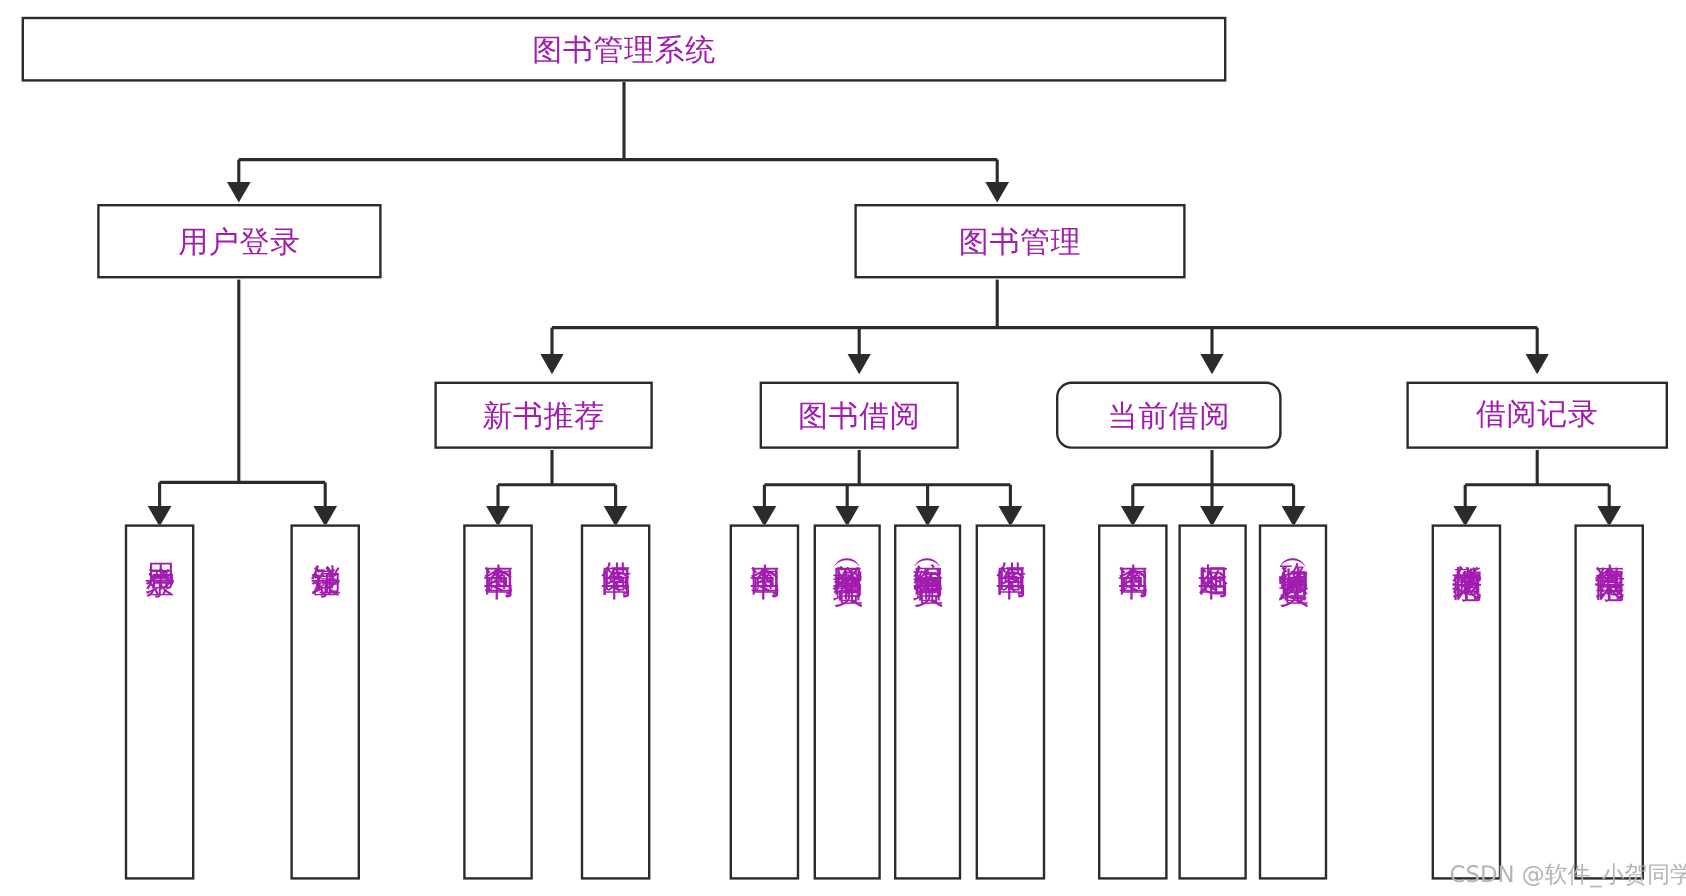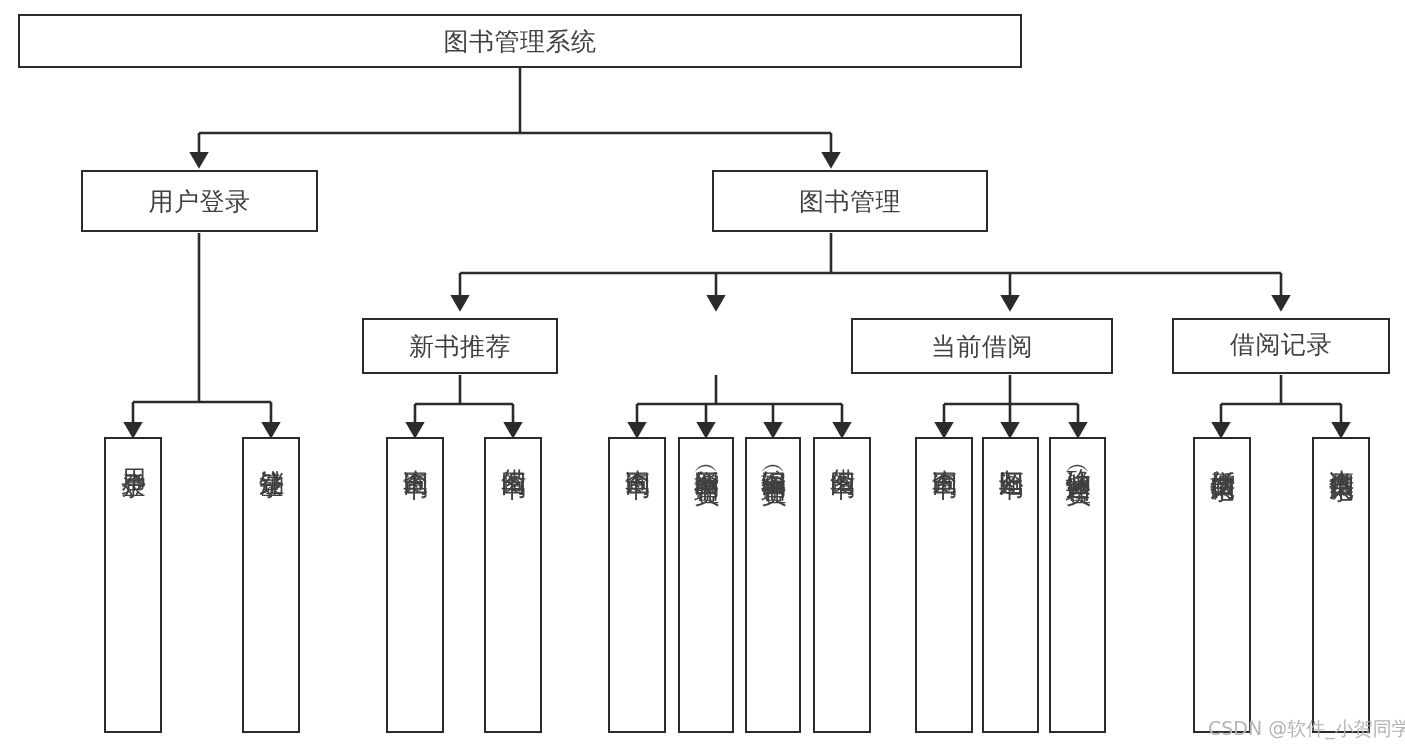--- a/index.html
+++ b/index.html
@@ -26,21 +26,21 @@
     pointer-events: none;
   }
   .node {
     position: absolute;
     box-sizing: border-box;
     border: 2.5px solid #2b2b2b;
     background: #ffffff;
     display: flex;
     align-items: center;
     justify-content: center;
-    color: #404040;
+    color: #a21caf;
   }
   .node .label {
     text-align: center;
     line-height: 1.16;
     letter-spacing: 0.5px;
   }
   .node.horizontal .label {
     writing-mode: horizontal-tb;
     font-size: 25px;
   }
@@ -127,24 +127,27 @@
     <span class="label">图书管理系统</span>
   </div>
 
   <div class="node horizontal" style="left:81px; top:170px; width:237px; height:62px;">
     <span class="label">用户登录</span>
   </div>
   <div class="node horizontal" style="left:712px; top:170px; width:276px; height:62px;">
     <span class="label">图书管理</span>
   </div>
 
-  <div class="node horizontal" style="left:362px; top:318px; width:196px; height:56px;">
+  <div class="node horizontal" style="left:362px; top:318px; width:182px; height:56px;">
     <span class="label">新书推荐</span>
   </div>
-  <div class="node horizontal" style="left:851px; top:318px; width:262px; height:56px;">
+  <div class="node horizontal" style="left:633px; top:318px; width:166px; height:56px;">
+    <span class="label">图书借阅</span>
+  </div>
+  <div class="node horizontal" style="left:880px; top:318px; width:188px; height:56px;border-radius:13px;">
     <span class="label">当前借阅</span>
   </div>
   <div class="node horizontal" style="left:1172px; top:318px; width:218px; height:56px;font-family:Liberation Mono, monospace;">
     <span class="label">借阅记录</span>
   </div>
 
   <div class="node vertical" style="left:104px; top:437px; width:58px; height:296px;">
     <span class="label">用户登录</span>
   </div>
   <div class="node vertical" style="left:242px; top:437px; width:58px; height:296px;">

